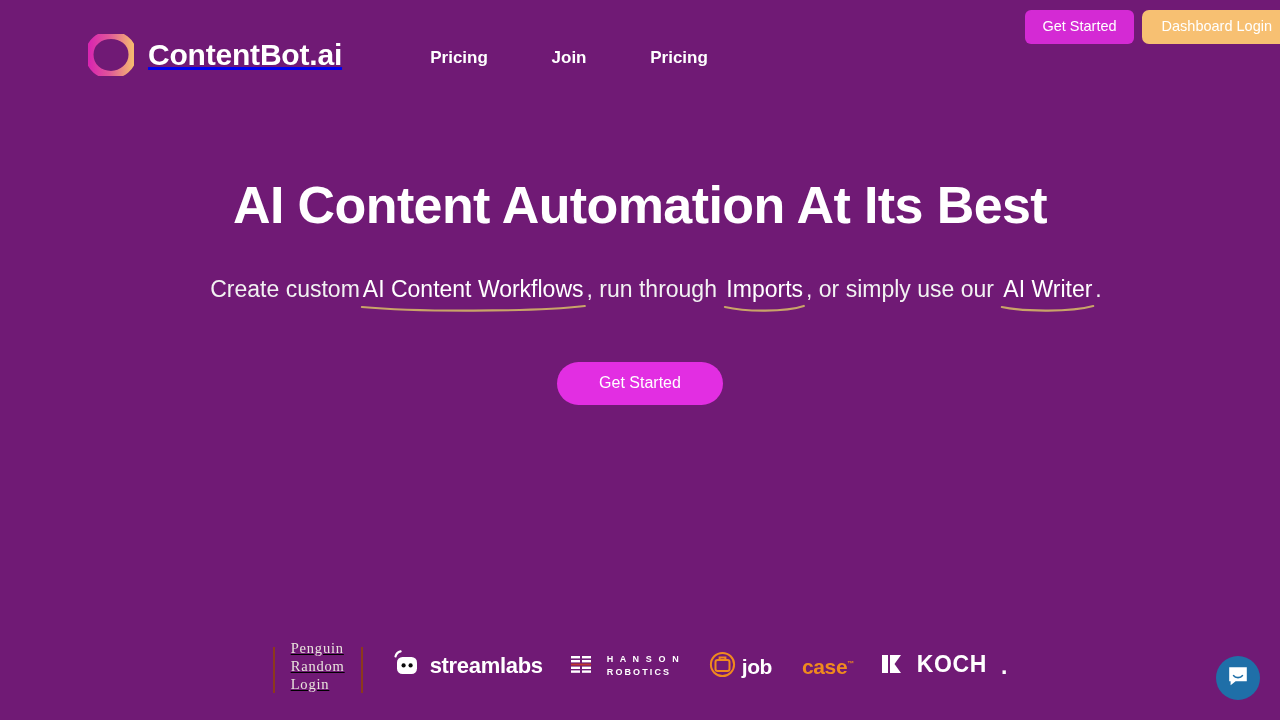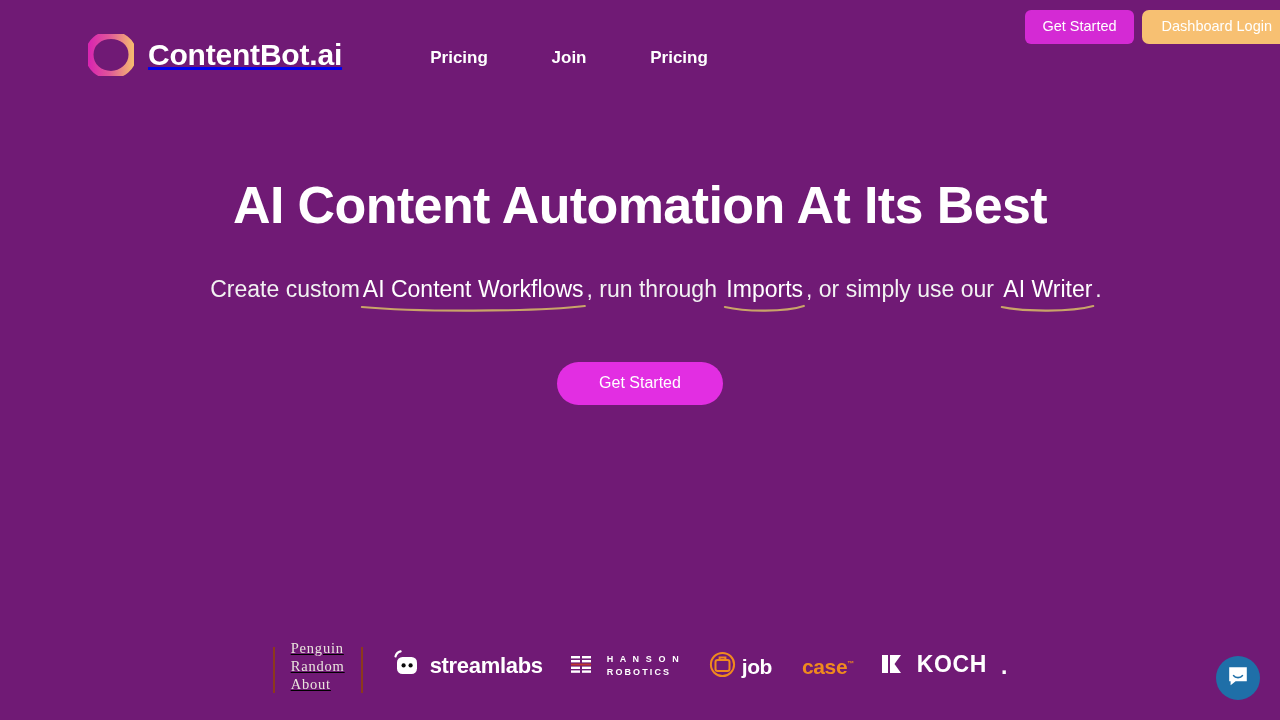--- a/index.html
+++ b/index.html
@@ -392,21 +392,21 @@
 
 
   <div class="logo-strip">
 
     <div class="logo-cell">
       <div class="prh">
         <span class="prh-rule"></span>
         <span class="prh-text">
           <span>Penguin</span><br>
           <span>Random</span><br>
-          <span>About</span>
+          <span>Login</span>
         </span>
         <span class="prh-rule"></span>
       </div>
     </div>
 
     <div class="logo-cell">
       <div class="slabs">
         <span>
           <svg width="30" height="28" viewBox="0 0 30 28" aria-hidden="true">
             <path d="M4.5 6.5 C5.2 3.6 7.4 1.9 9.6 1.4" fill="none" stroke="#ffffff" stroke-width="2.2" stroke-linecap="round"></path>

